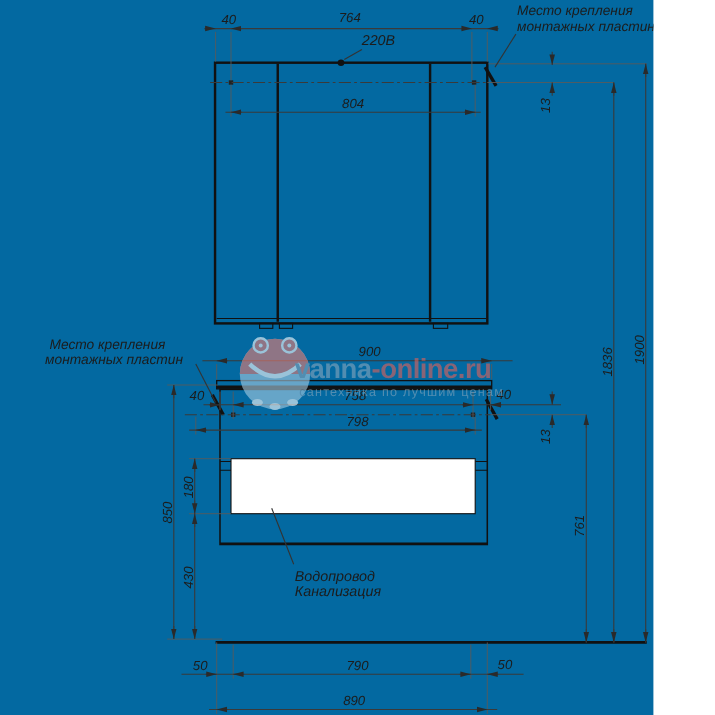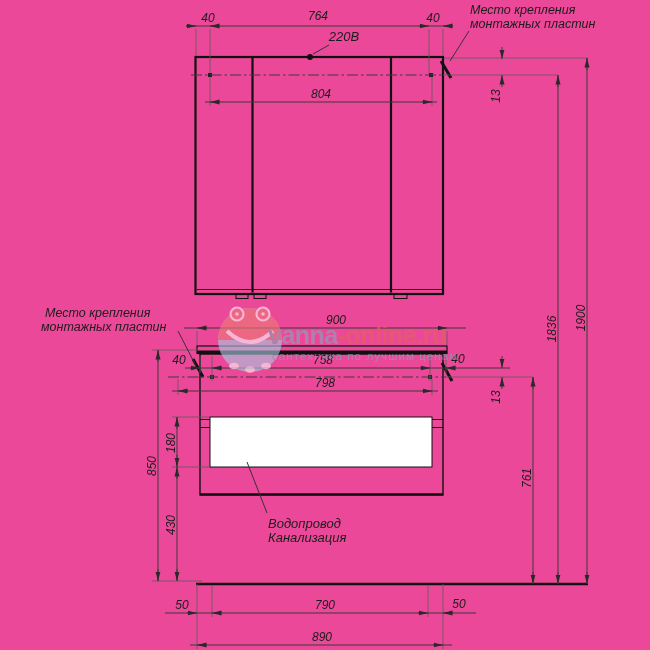--- a/index.html
+++ b/index.html
@@ -1,16 +1,16 @@
 <!DOCTYPE html>
 <html><head>
 <meta charset="utf-8">
 <style>
   html,body{margin:0;padding:0;background:#ffffff;}
-  #stage{position:relative;width:650px;height:650px;background:#ec4899;overflow:hidden;}
+  #stage{position:relative;width:594px;height:650px;background:#0369a1;overflow:hidden;}
   svg{display:block;}
   .dim{font:italic 12px "Liberation Sans", sans-serif;fill:#1c1c1c;}
   .note{font:italic 12.5px "Liberation Sans", sans-serif;fill:#1c1c1c;}
   .plumb{font:italic 13px "Liberation Sans", sans-serif;fill:#1c1c1c;}
   .power{font:italic 13px "Liberation Sans", sans-serif;fill:#1c1c1c;}
   .brand{font:bold 25px "Liberation Sans", sans-serif;letter-spacing:-0.5px;}
   .tagline{font:11.5px "Liberation Sans", sans-serif;letter-spacing:1.1px;}
   .obj{stroke:#111;fill:none;}
   .dl{stroke:#3a3a3a;stroke-width:1;fill:none;}
   .ext{stroke:#5a5a5a;stroke-width:0.8;fill:none;}

